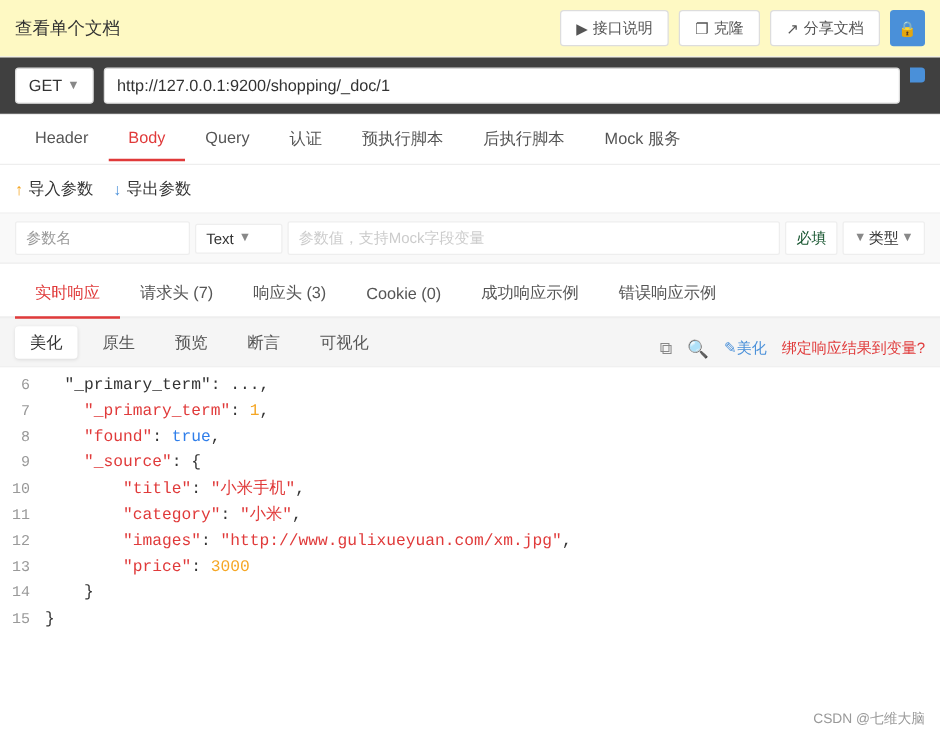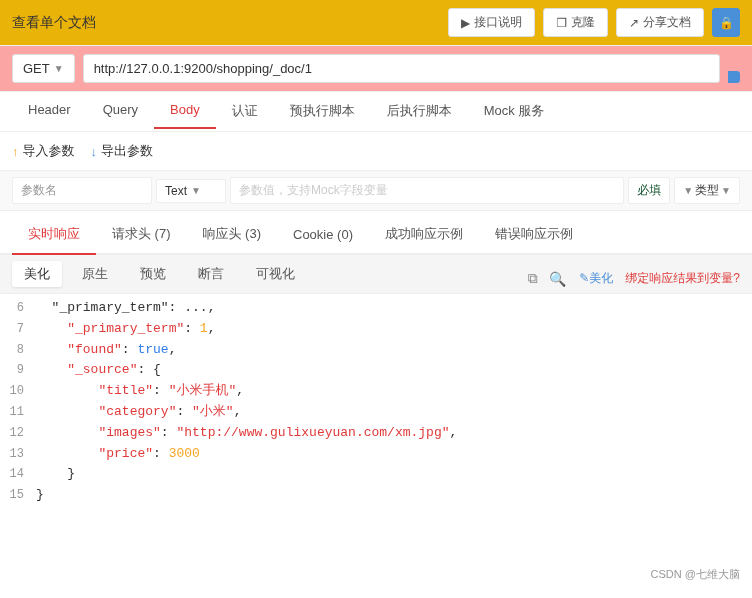--- a/index.html
+++ b/index.html
@@ -1,35 +1,35 @@
 <!DOCTYPE html>
 <html><head>
   <meta charset="utf-8">
   <style>
     * { box-sizing: border-box; margin: 0; padding: 0; }
     body { font-family: Arial, sans-serif; font-size: 13px; background: #fff; color: #333; width: 752px; height: 598px; overflow: hidden; }
 
     
     .top-bar {
       display: flex; align-items: center; justify-content: space-between;
-      padding: 8px 12px; background: #eab308; border-bottom: 1px solid #eee;
+      padding: 8px 12px; background: #fef9c3; border-bottom: 1px solid #eee;
     }
     .top-bar-title { font-size: 14px; color: #333; }
     .top-bar-actions { display: flex; gap: 8px; }
     .top-btn {
       display: flex; align-items: center; gap: 4px;
       padding: 5px 12px; border: 1px solid #ddd; border-radius: 3px;
       background: #fff; cursor: pointer; font-size: 12px; color: #555;
     }
     .top-btn-blue { background: #4a90d9; border-color: #4a90d9; color: #fff; width: 28px; padding: 5px 6px; }
 
     
     .url-bar {
-      display: flex; align-items: flex-end; padding: 8px 12px; gap: 8px;
-      background: #fca5a5; border-bottom: 1px solid #eee;
+      display: flex; align-items: flex-start; padding: 8px 12px; gap: 8px;
+      background: #404040; border-bottom: 1px solid #eee;
     }
     .method-btn {
       display: flex; align-items: center; gap: 4px;
       padding: 6px 10px; border: 1px solid #ddd; border-radius: 3px;
       background: #fff; cursor: pointer; font-size: 13px; color: #333; min-width: 60px;
     }
     .url-input {
       flex: 1; padding: 6px 10px; border: 1px solid #ddd; border-radius: 3px;
       font-size: 13px; color: #333; outline: none;
     }
@@ -171,22 +171,22 @@
   <button class="method-btn">
     <span>GET</span>
     <span class="chevron">▼</span>
   </button>
   <input class="url-input" value="http://127.0.0.1:9200/shopping/_doc/1" style="">
   <button class="send-btn"></button>
 </div>
 
 <div class="tabs-row">
   <div class="tab-item">Header</div>
+  <div class="tab-item active">Body</div>
   <div class="tab-item">Query</div>
-  <div class="tab-item active">Body</div>
   <div class="tab-item">认证</div>
   <div class="tab-item">预执行脚本</div>
   <div class="tab-item">后执行脚本</div>
   <div class="tab-item">Mock 服务</div>
 </div>
 
 <div class="params-row">
   <div class="param-btn">
     <span class="arrow-up">↑</span>
     <span>导入参数</span>

